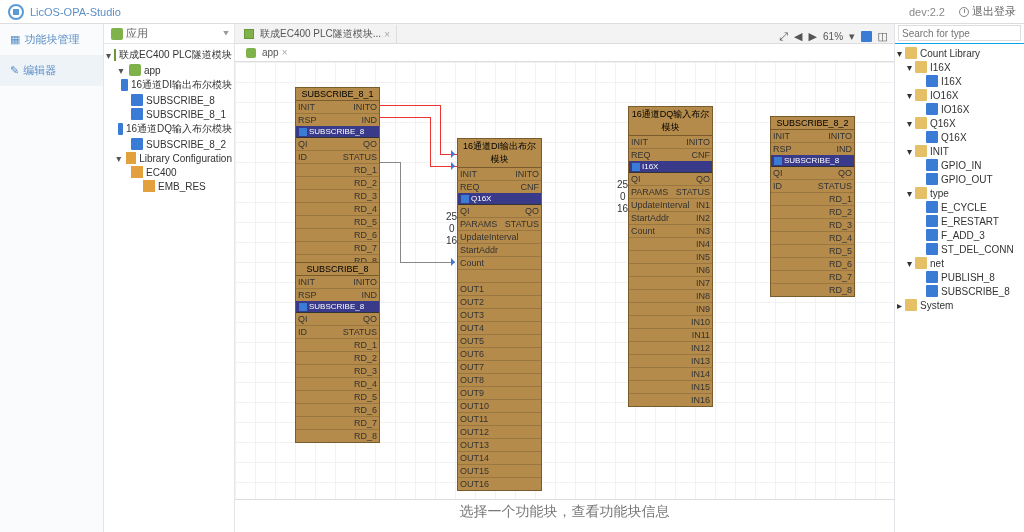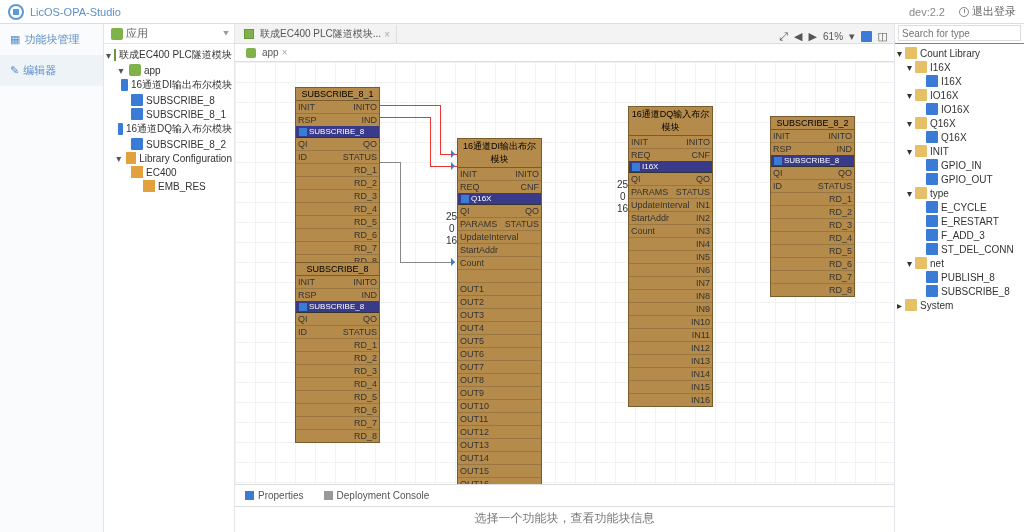--- a/index.html
+++ b/index.html
@@ -50,21 +50,21 @@
 .sub-tab { padding: 1px 6px; color: #555; cursor: pointer; display:flex; align-items:center; gap:3px;}
 .sub-tab .x { color:#aaa; }
 .canvas { flex: 1; position: relative; overflow: hidden; background-image:
   linear-gradient(#f2f2f2 1px, transparent 1px),
   linear-gradient(90deg, #f2f2f2 1px, transparent 1px);
   background-size: 20px 20px; }
 .bottom-tabs { height: 22px; border-top: 1px solid #ddd; display: flex; align-items: center; font-size: 10px; }
 .btab { padding: 3px 10px; color: #555; cursor: pointer; display:flex; align-items:center; gap:4px;}
 .btab .sq { width:9px; height:9px; background:#999; }
 .btab:first-child .sq{ background:#3a7bd5;}
-.status { height: 26px; border-top: 1px solid #ddd; text-align: center; font-size: 12px; color: #777; padding-top: 3px; }
+.status { height: 33px; border-top: 1px solid #ddd; text-align: center; font-size: 14px; color: #777; padding-top: 3px; }
 
 
 .rightpanel { position: absolute; top: 24px; right: 0; width: 130px; height: 508px; border-left: 1px solid #e2e6ea; background: #fff; }
 .search { height: 20px; border-bottom: 1px solid #0ea5e9; padding: 1px 3px; text-decoration: underline; }
 .search input { width: 100%; height: 16px; font-size: 10px; border: 1px solid #ddd; padding: 0 3px; color:#999; }
 .rtree { padding: 2px; font-size: 10px; }
 .rtree .row { display: flex; align-items: center; padding: 1px 0; white-space: nowrap; }
 
 
 .fb { position: absolute; border: 1px solid #7a5b2b; font-size: 9px; }
@@ -527,24 +527,14 @@
 
     <div class="wire" style="left:145px; top:100px; width:20px; height:1px;"></div>
     <div class="wire" style="left:165px; top:100px; width:1px; height:100px;"></div>
     <div class="wire" style="left:165px; top:200px; width:55px; height:1px;"></div>
     <div class="arrow r" style="left:216px; top:88px;"></div>
     <div class="arrow r" style="left:216px; top:100px;"></div>
     <div class="arrow r" style="left:216px; top:196px;"></div>
 
   </div>
 
-  <div class="bottom-tabs">
-    <div class="btab">
-        <span class="sq"></span>
-        <span>Properties</span>
-      </div>
-    <div class="btab">
-        <span class="sq"></span>
-        <span>Deployment Console</span>
-      </div>
-  </div>
   <div class="status"><span>选择一个功能块，查看功能块信息</span></div>
 </div>
 
 </body></html>

